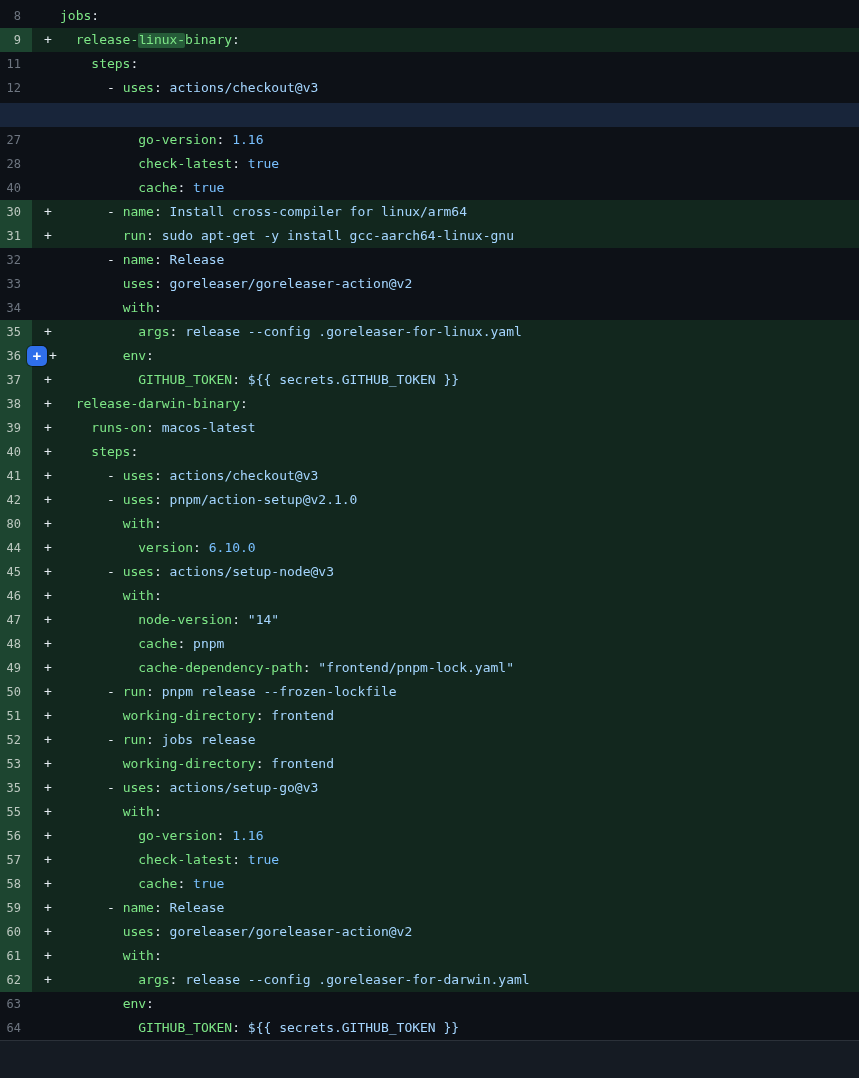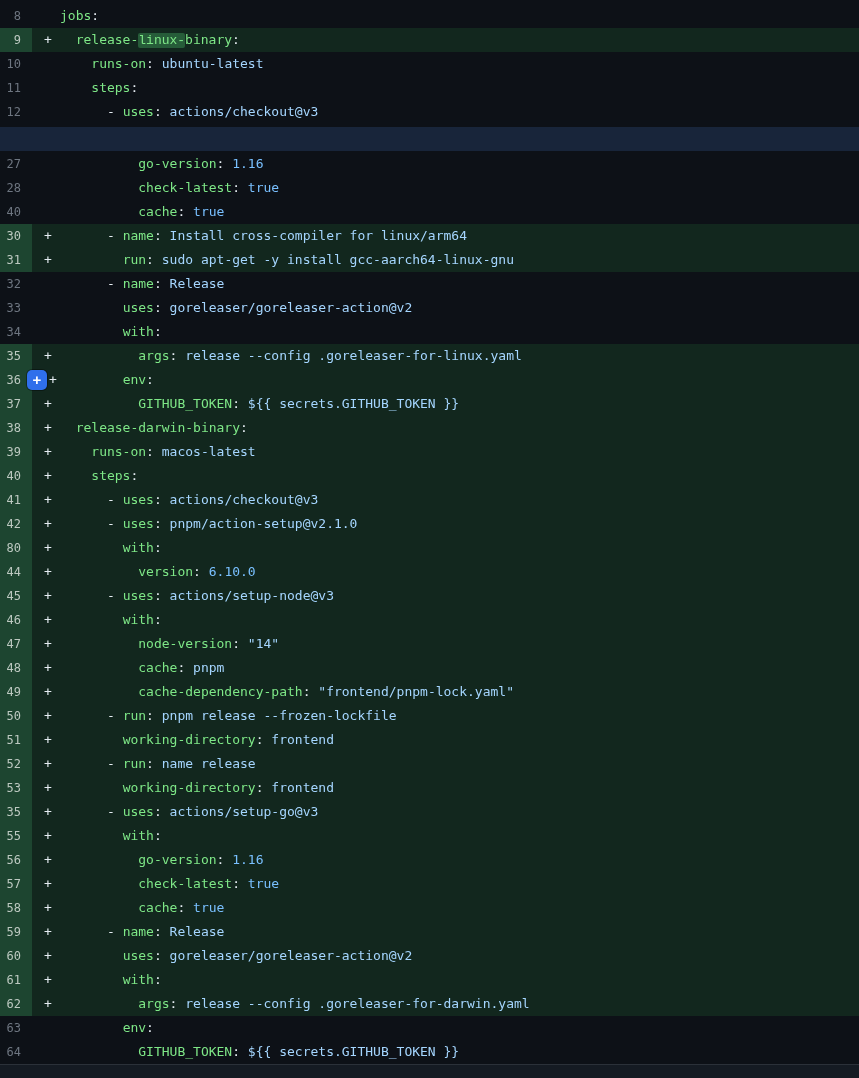--- a/index.html
+++ b/index.html
@@ -48,21 +48,20 @@
   }
 </style>
 </head>
 <body>
 
 <div class="diff">
   <div class="top-pad"></div>
   <div class="rows">
       <div class="row context"><span class="gutter">8</span><span class="marker"></span><span class="code"><span class="tok-key">jobs</span><span class="tok-plain">:</span></span></div>
       <div class="row added"><span class="gutter">9</span><span class="marker">+</span><span class="code"><span class="tok-plain">  </span><span class="tok-key">release-</span><span class="tok-key hl">linux-</span><span class="tok-key">binary</span><span class="tok-plain">:</span></span></div>
-      <div class="row context"><span class="gutter">10</span><span class="marker"></span><span class="code"><span class="tok-plain">    </span><span class="tok-key">runs-on</span><span class="tok-plain">: </span><span class="tok-str">ubuntu-latest</span></span></div>
       <div class="row context"><span class="gutter">11</span><span class="marker"></span><span class="code"><span class="tok-plain">    </span><span class="tok-key">steps</span><span class="tok-plain">:</span></span></div>
       <div class="row context"><span class="gutter">12</span><span class="marker"></span><span class="code"><span class="tok-plain">      - </span><span class="tok-key">uses</span><span class="tok-plain">: </span><span class="tok-str">actions/checkout@v3</span></span></div>
       <div class="expander">
         <div class="expander-bar"></div>
       </div>
       <div class="row context"><span class="gutter">27</span><span class="marker"></span><span class="code"><span class="tok-plain">          </span><span class="tok-key">go-version</span><span class="tok-plain">: </span><span class="tok-const">1.16</span></span></div>
       <div class="row context"><span class="gutter">28</span><span class="marker"></span><span class="code"><span class="tok-plain">          </span><span class="tok-key">check-latest</span><span class="tok-plain">: </span><span class="tok-const">true</span></span></div>
       <div class="row context"><span class="gutter">40</span><span class="marker"></span><span class="code"><span class="tok-plain">          </span><span class="tok-key">cache</span><span class="tok-plain">: </span><span class="tok-const">true</span></span></div>
       <div class="row added"><span class="gutter">30</span><span class="marker">+</span><span class="code"><span class="tok-plain">      - </span><span class="tok-key">name</span><span class="tok-plain">: </span><span class="tok-str">Install cross-compiler for linux/arm64</span></span></div>
       <div class="row added"><span class="gutter">31</span><span class="marker">+</span><span class="code"><span class="tok-plain">        </span><span class="tok-key">run</span><span class="tok-plain">: </span><span class="tok-str">sudo apt-get -y install gcc-aarch64-linux-gnu</span></span></div>
@@ -79,21 +78,21 @@
       <div class="row added"><span class="gutter">42</span><span class="marker">+</span><span class="code"><span class="tok-plain">      - </span><span class="tok-key">uses</span><span class="tok-plain">: </span><span class="tok-str">pnpm/action-setup@v2.1.0</span></span></div>
       <div class="row added"><span class="gutter">80</span><span class="marker">+</span><span class="code"><span class="tok-plain">        </span><span class="tok-key">with</span><span class="tok-plain">:</span></span></div>
       <div class="row added"><span class="gutter">44</span><span class="marker">+</span><span class="code"><span class="tok-plain">          </span><span class="tok-key">version</span><span class="tok-plain">: </span><span class="tok-const">6.10.0</span></span></div>
       <div class="row added"><span class="gutter">45</span><span class="marker">+</span><span class="code"><span class="tok-plain">      - </span><span class="tok-key">uses</span><span class="tok-plain">: </span><span class="tok-str">actions/setup-node@v3</span></span></div>
       <div class="row added"><span class="gutter">46</span><span class="marker">+</span><span class="code"><span class="tok-plain">        </span><span class="tok-key">with</span><span class="tok-plain">:</span></span></div>
       <div class="row added"><span class="gutter">47</span><span class="marker">+</span><span class="code"><span class="tok-plain">          </span><span class="tok-key">node-version</span><span class="tok-plain">: </span><span class="tok-str">"14"</span></span></div>
       <div class="row added"><span class="gutter">48</span><span class="marker">+</span><span class="code"><span class="tok-plain">          </span><span class="tok-key">cache</span><span class="tok-plain">: </span><span class="tok-str">pnpm</span></span></div>
       <div class="row added"><span class="gutter">49</span><span class="marker">+</span><span class="code"><span class="tok-plain">          </span><span class="tok-key">cache-dependency-path</span><span class="tok-plain">: </span><span class="tok-str">"frontend/pnpm-lock.yaml"</span></span></div>
       <div class="row added"><span class="gutter">50</span><span class="marker">+</span><span class="code"><span class="tok-plain">      - </span><span class="tok-key">run</span><span class="tok-plain">: </span><span class="tok-str">pnpm release --frozen-lockfile</span></span></div>
       <div class="row added"><span class="gutter">51</span><span class="marker">+</span><span class="code"><span class="tok-plain">        </span><span class="tok-key">working-directory</span><span class="tok-plain">: </span><span class="tok-str">frontend</span></span></div>
-      <div class="row added"><span class="gutter">52</span><span class="marker">+</span><span class="code"><span class="tok-plain">      - </span><span class="tok-key">run</span><span class="tok-plain">: </span><span class="tok-str">name release</span></span></div>
+      <div class="row added"><span class="gutter">52</span><span class="marker">+</span><span class="code"><span class="tok-plain">      - </span><span class="tok-key">run</span><span class="tok-plain">: </span><span class="tok-str">jobs release</span></span></div>
       <div class="row added"><span class="gutter">53</span><span class="marker">+</span><span class="code"><span class="tok-plain">        </span><span class="tok-key">working-directory</span><span class="tok-plain">: </span><span class="tok-str">frontend</span></span></div>
       <div class="row added"><span class="gutter">35</span><span class="marker">+</span><span class="code"><span class="tok-plain">      - </span><span class="tok-key">uses</span><span class="tok-plain">: </span><span class="tok-str">actions/setup-go@v3</span></span></div>
       <div class="row added"><span class="gutter">55</span><span class="marker">+</span><span class="code"><span class="tok-plain">        </span><span class="tok-key">with</span><span class="tok-plain">:</span></span></div>
       <div class="row added"><span class="gutter">56</span><span class="marker">+</span><span class="code"><span class="tok-plain">          </span><span class="tok-key">go-version</span><span class="tok-plain">: </span><span class="tok-const">1.16</span></span></div>
       <div class="row added"><span class="gutter">57</span><span class="marker">+</span><span class="code"><span class="tok-plain">          </span><span class="tok-key">check-latest</span><span class="tok-plain">: </span><span class="tok-const">true</span></span></div>
       <div class="row added"><span class="gutter">58</span><span class="marker">+</span><span class="code"><span class="tok-plain">          </span><span class="tok-key">cache</span><span class="tok-plain">: </span><span class="tok-const">true</span></span></div>
       <div class="row added"><span class="gutter">59</span><span class="marker">+</span><span class="code"><span class="tok-plain">      - </span><span class="tok-key">name</span><span class="tok-plain">: </span><span class="tok-str">Release</span></span></div>
       <div class="row added"><span class="gutter">60</span><span class="marker">+</span><span class="code"><span class="tok-plain">        </span><span class="tok-key">uses</span><span class="tok-plain">: </span><span class="tok-str">goreleaser/goreleaser-action@v2</span></span></div>
       <div class="row added"><span class="gutter">61</span><span class="marker">+</span><span class="code"><span class="tok-plain">        </span><span class="tok-key">with</span><span class="tok-plain">:</span></span></div>
       <div class="row added"><span class="gutter">62</span><span class="marker">+</span><span class="code"><span class="tok-plain">          </span><span class="tok-key">args</span><span class="tok-plain">: </span><span class="tok-str">release --config .goreleaser-for-darwin.yaml</span></span></div>

